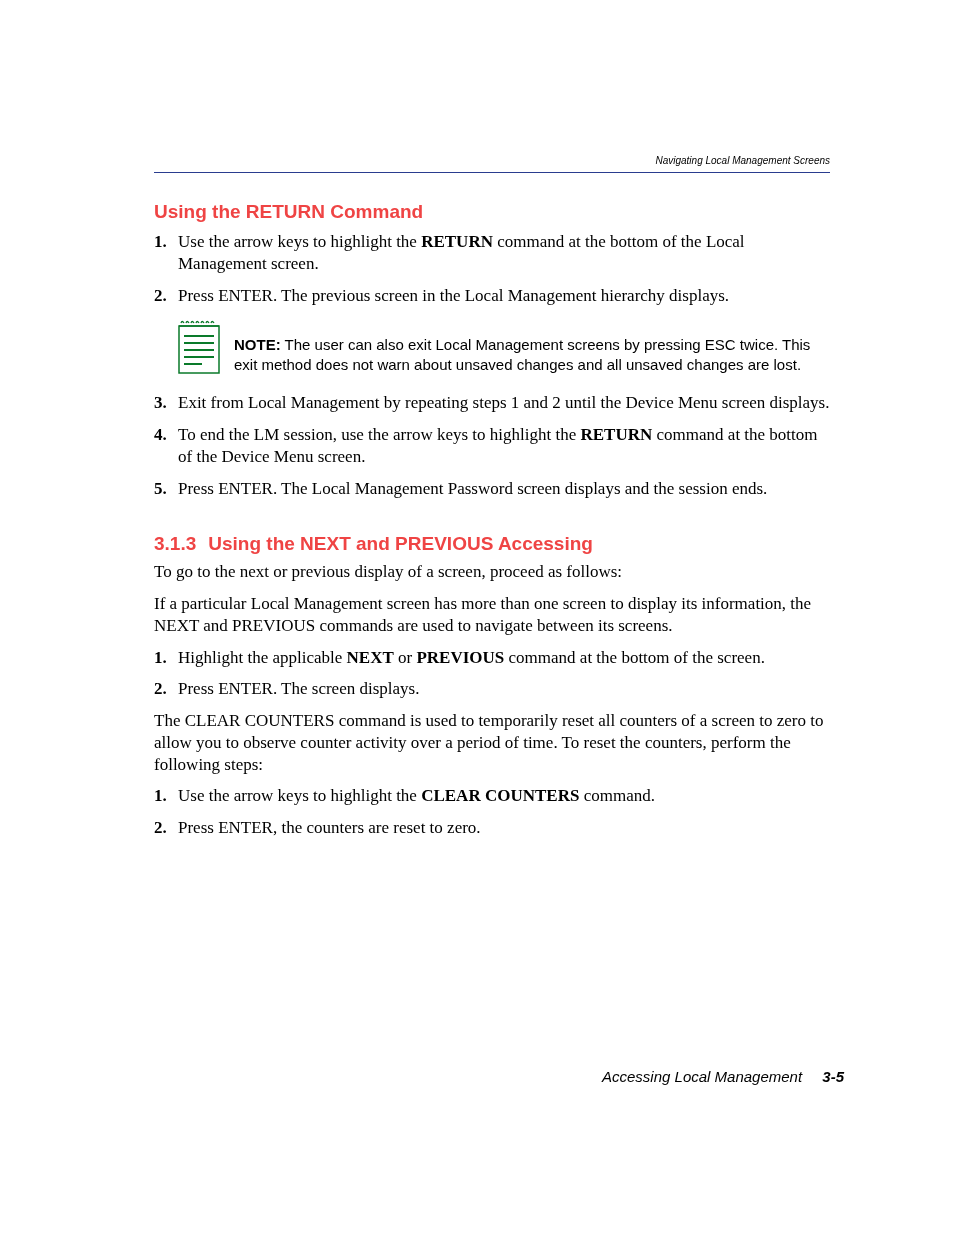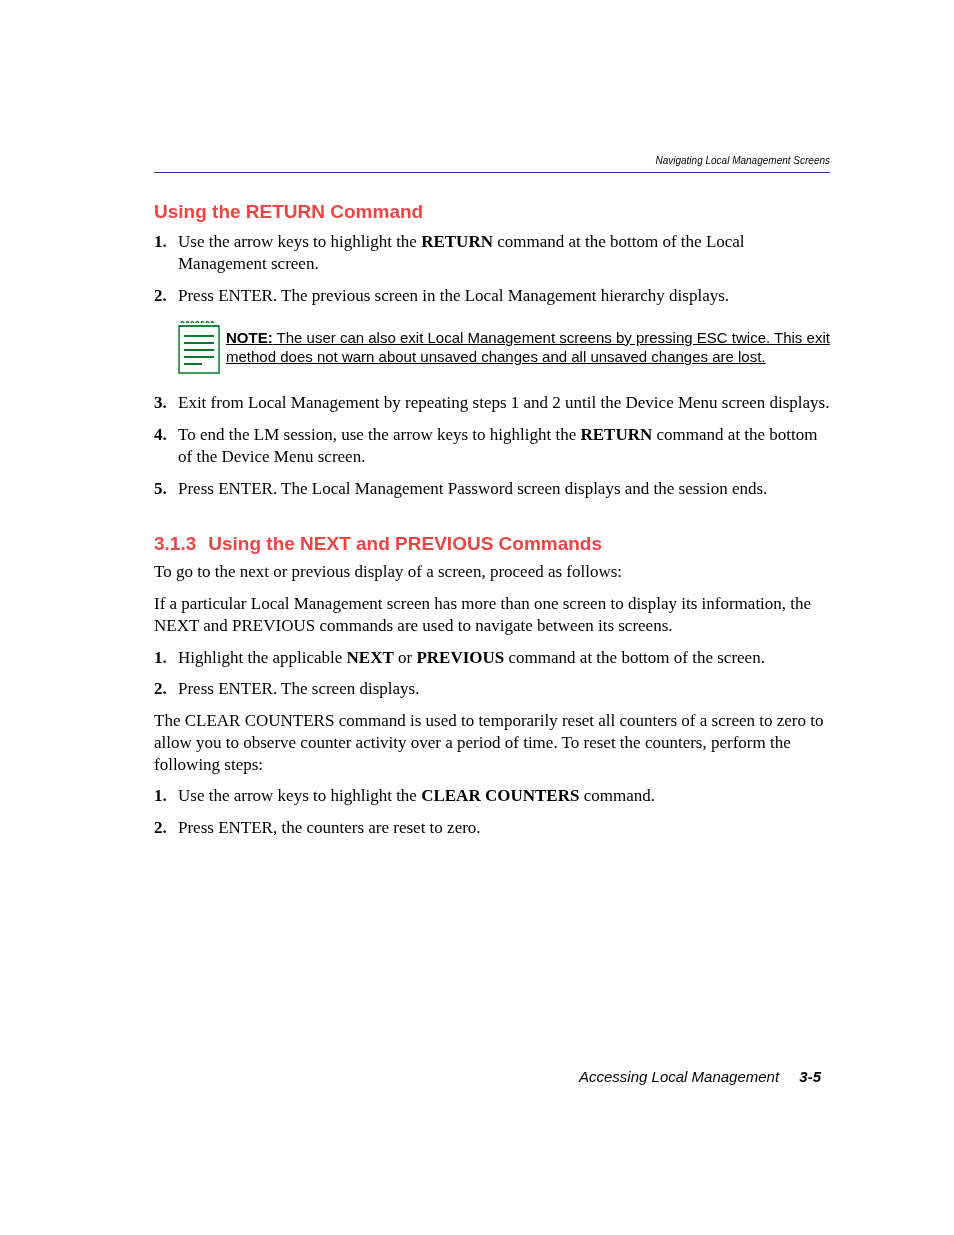--- a/index.html
+++ b/index.html
@@ -54,42 +54,41 @@
     line-height: 1.28;
   }
   ol.steps li .num {
     font-weight: bold;
     min-width: 24px;
     flex: none;
   }
   ol.steps li .txt { flex: 1; }
   .note-box {
     display: flex;
-    align-items: center;
-    gap: 6px;
+    align-items: flex-end;
+    gap: 14px;
     margin: 14px 0 18px 24px;
-    text-decoration: underline;
   }
   .note-icon {
     width: 42px;
     height: 54px;
     flex: none;
   }
   .note-icon svg { display: block; }
   .note-text {
     font-family: Arial, Helvetica, sans-serif;
     font-size: 15px;
     line-height: 1.3;
   }
   .note-text .note-label { font-weight: bold; }
   b { font-weight: bold; }
   .footer {
     position: absolute;
     bottom: 150px;
-    right: 133px;
+    right: 110px;
     font-family: Arial, Helvetica, sans-serif;
     font-style: italic;
     font-size: 15px;
   }
   .footer .pg { font-weight: bold; margin-left: 16px; }
 </style>
 </head>
 <body>
 
 <div class="page">
@@ -146,21 +145,21 @@
         <span>To end the LM session, use the arrow keys to highlight the </span><b>RETURN</b><span> command at the bottom of the Device Menu screen.</span>
       </span>
     </li>
     <li>
       <span class="num">5.</span>
       <span class="txt">Press ENTER. The Local Management Password screen displays and the session ends.</span>
     </li>
   </ol>
 
   <h2 class="section-title numbered">
-    <span class="section-num">3.1.3</span><span>Using the NEXT and PREVIOUS Commands</span>
+    <span class="section-num">3.1.3</span><span>Using the NEXT and PREVIOUS Accessing</span>
   </h2>
   <p class="body">To go to the next or previous display of a screen, proceed as follows:</p>
   <p class="body">If a particular Local Management screen has more than one screen to display its information, the NEXT and PREVIOUS commands are used to navigate between its screens.</p>
   <ol class="steps">
     <li>
       <span class="num">1.</span>
       <span class="txt">
         <span>Highlight the applicable </span><b>NEXT</b><span> or </span><b>PREVIOUS</b><span> command at the bottom of the screen.</span>
       </span>
     </li>

